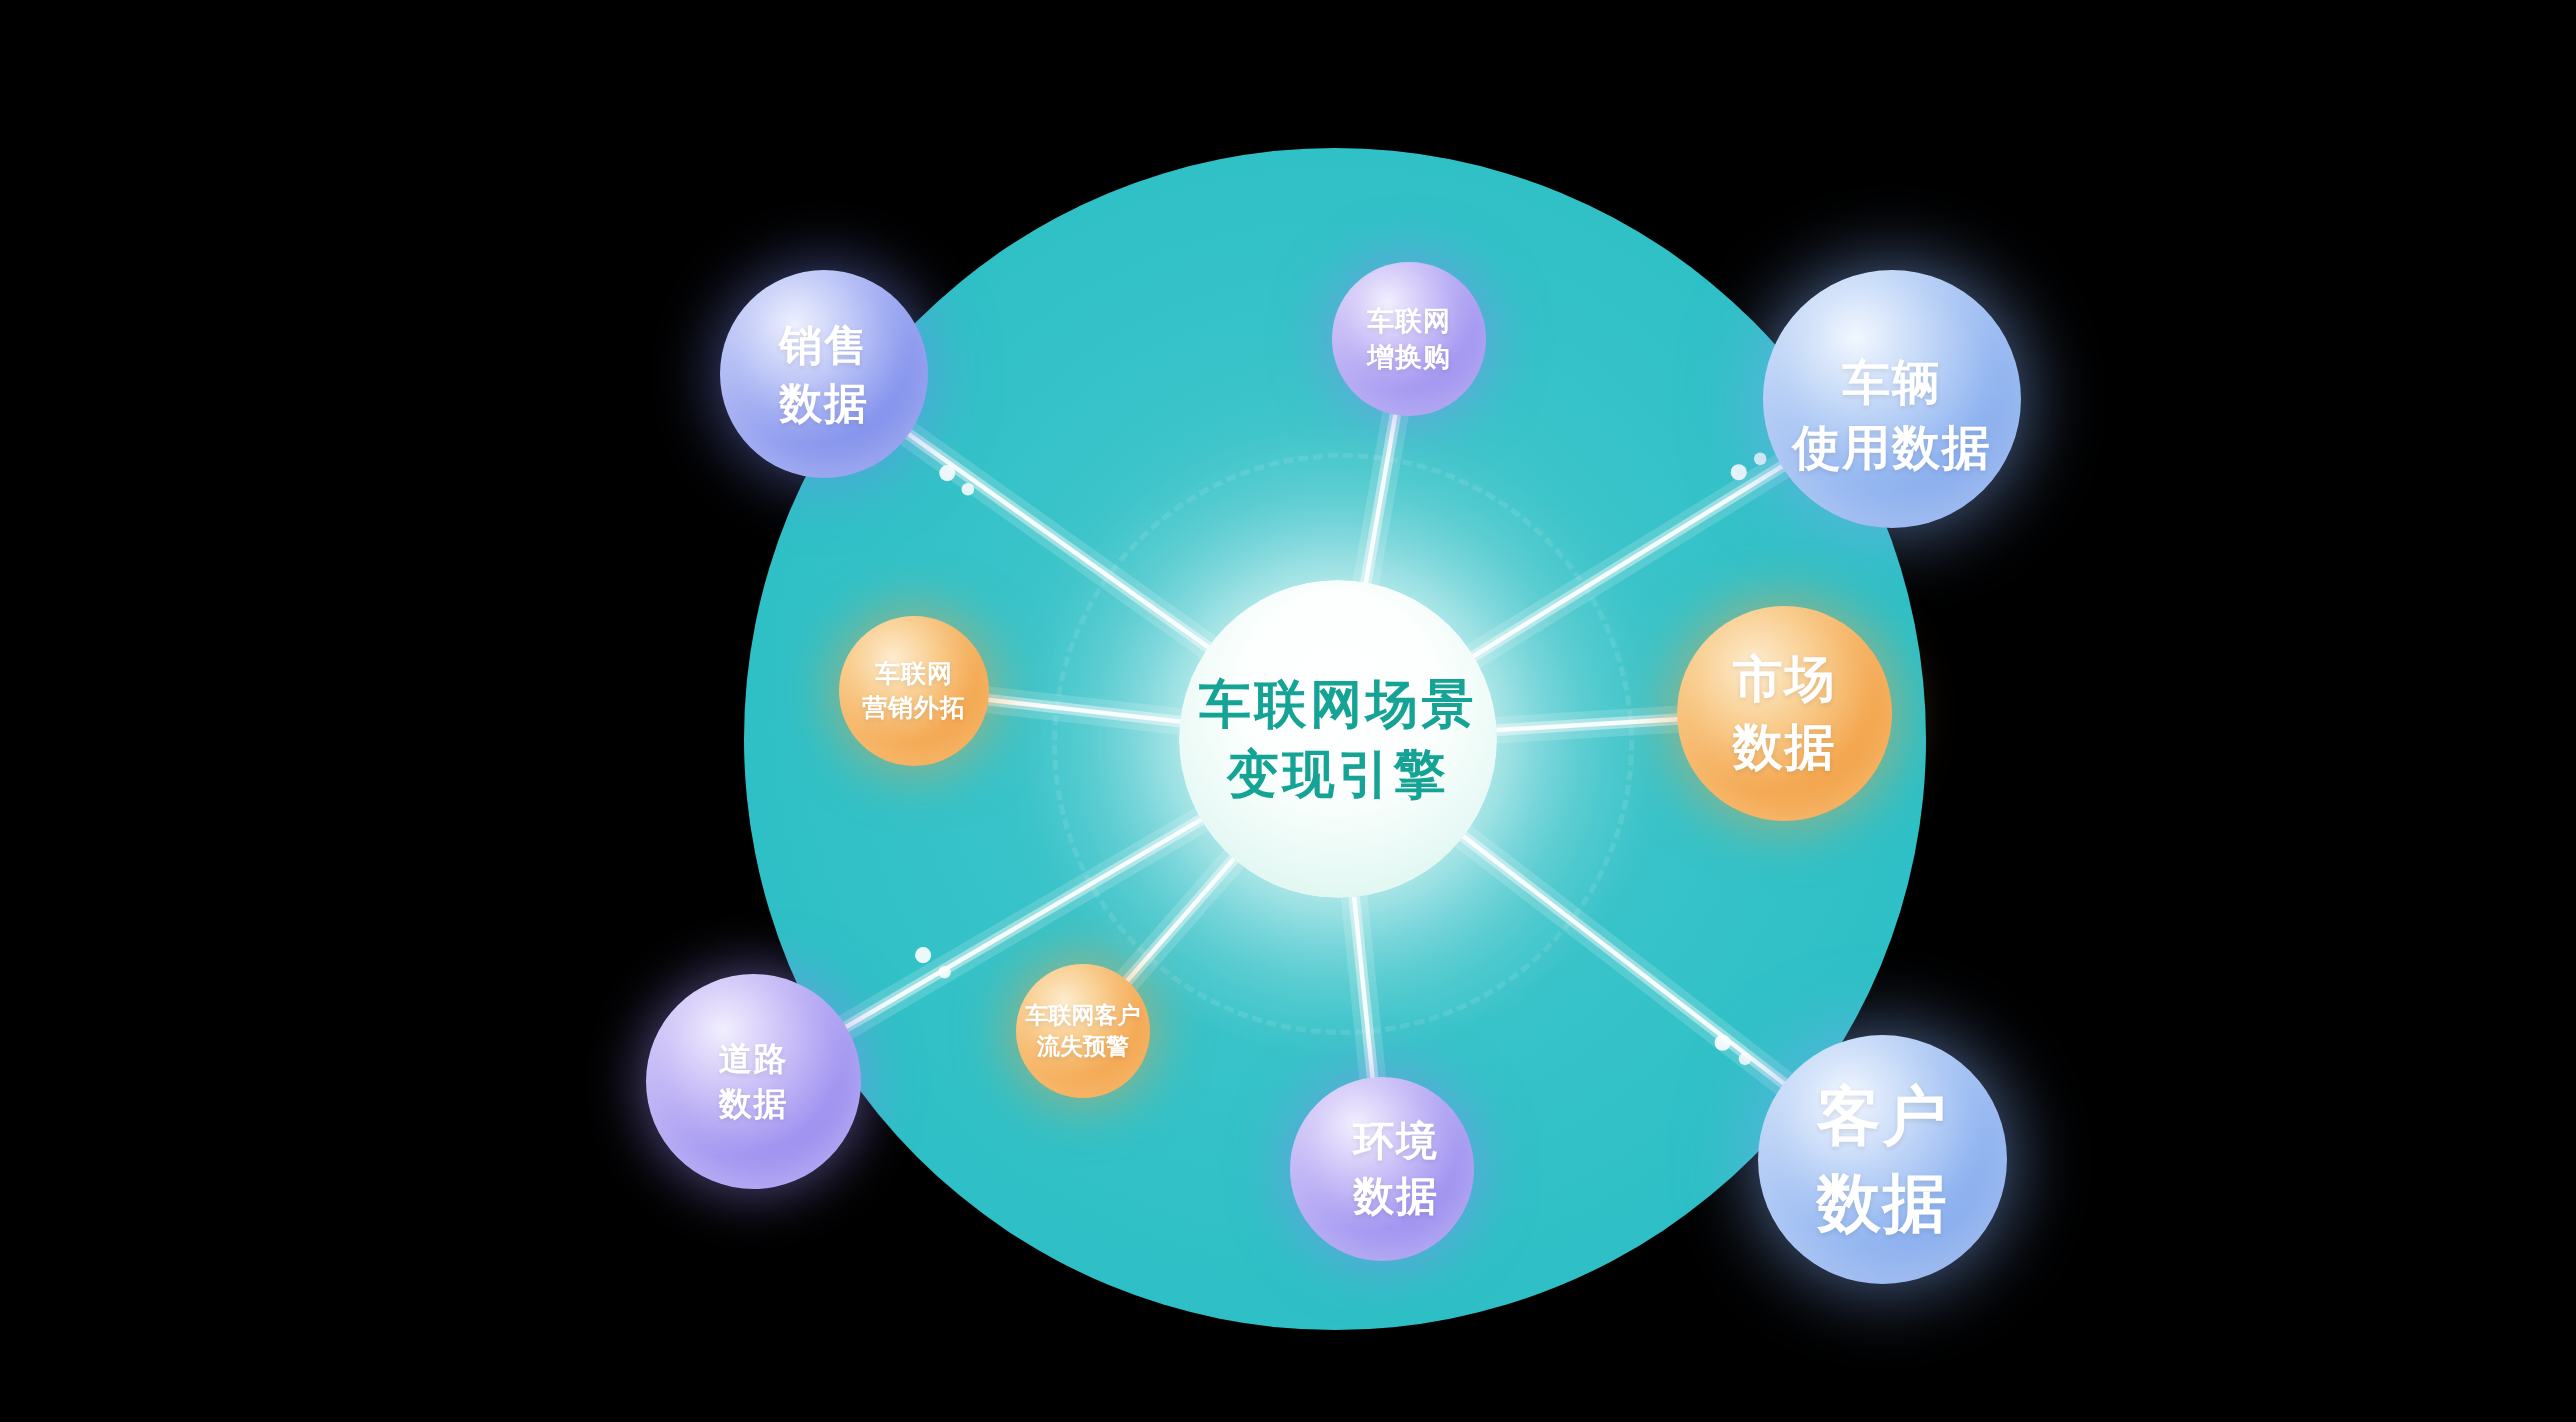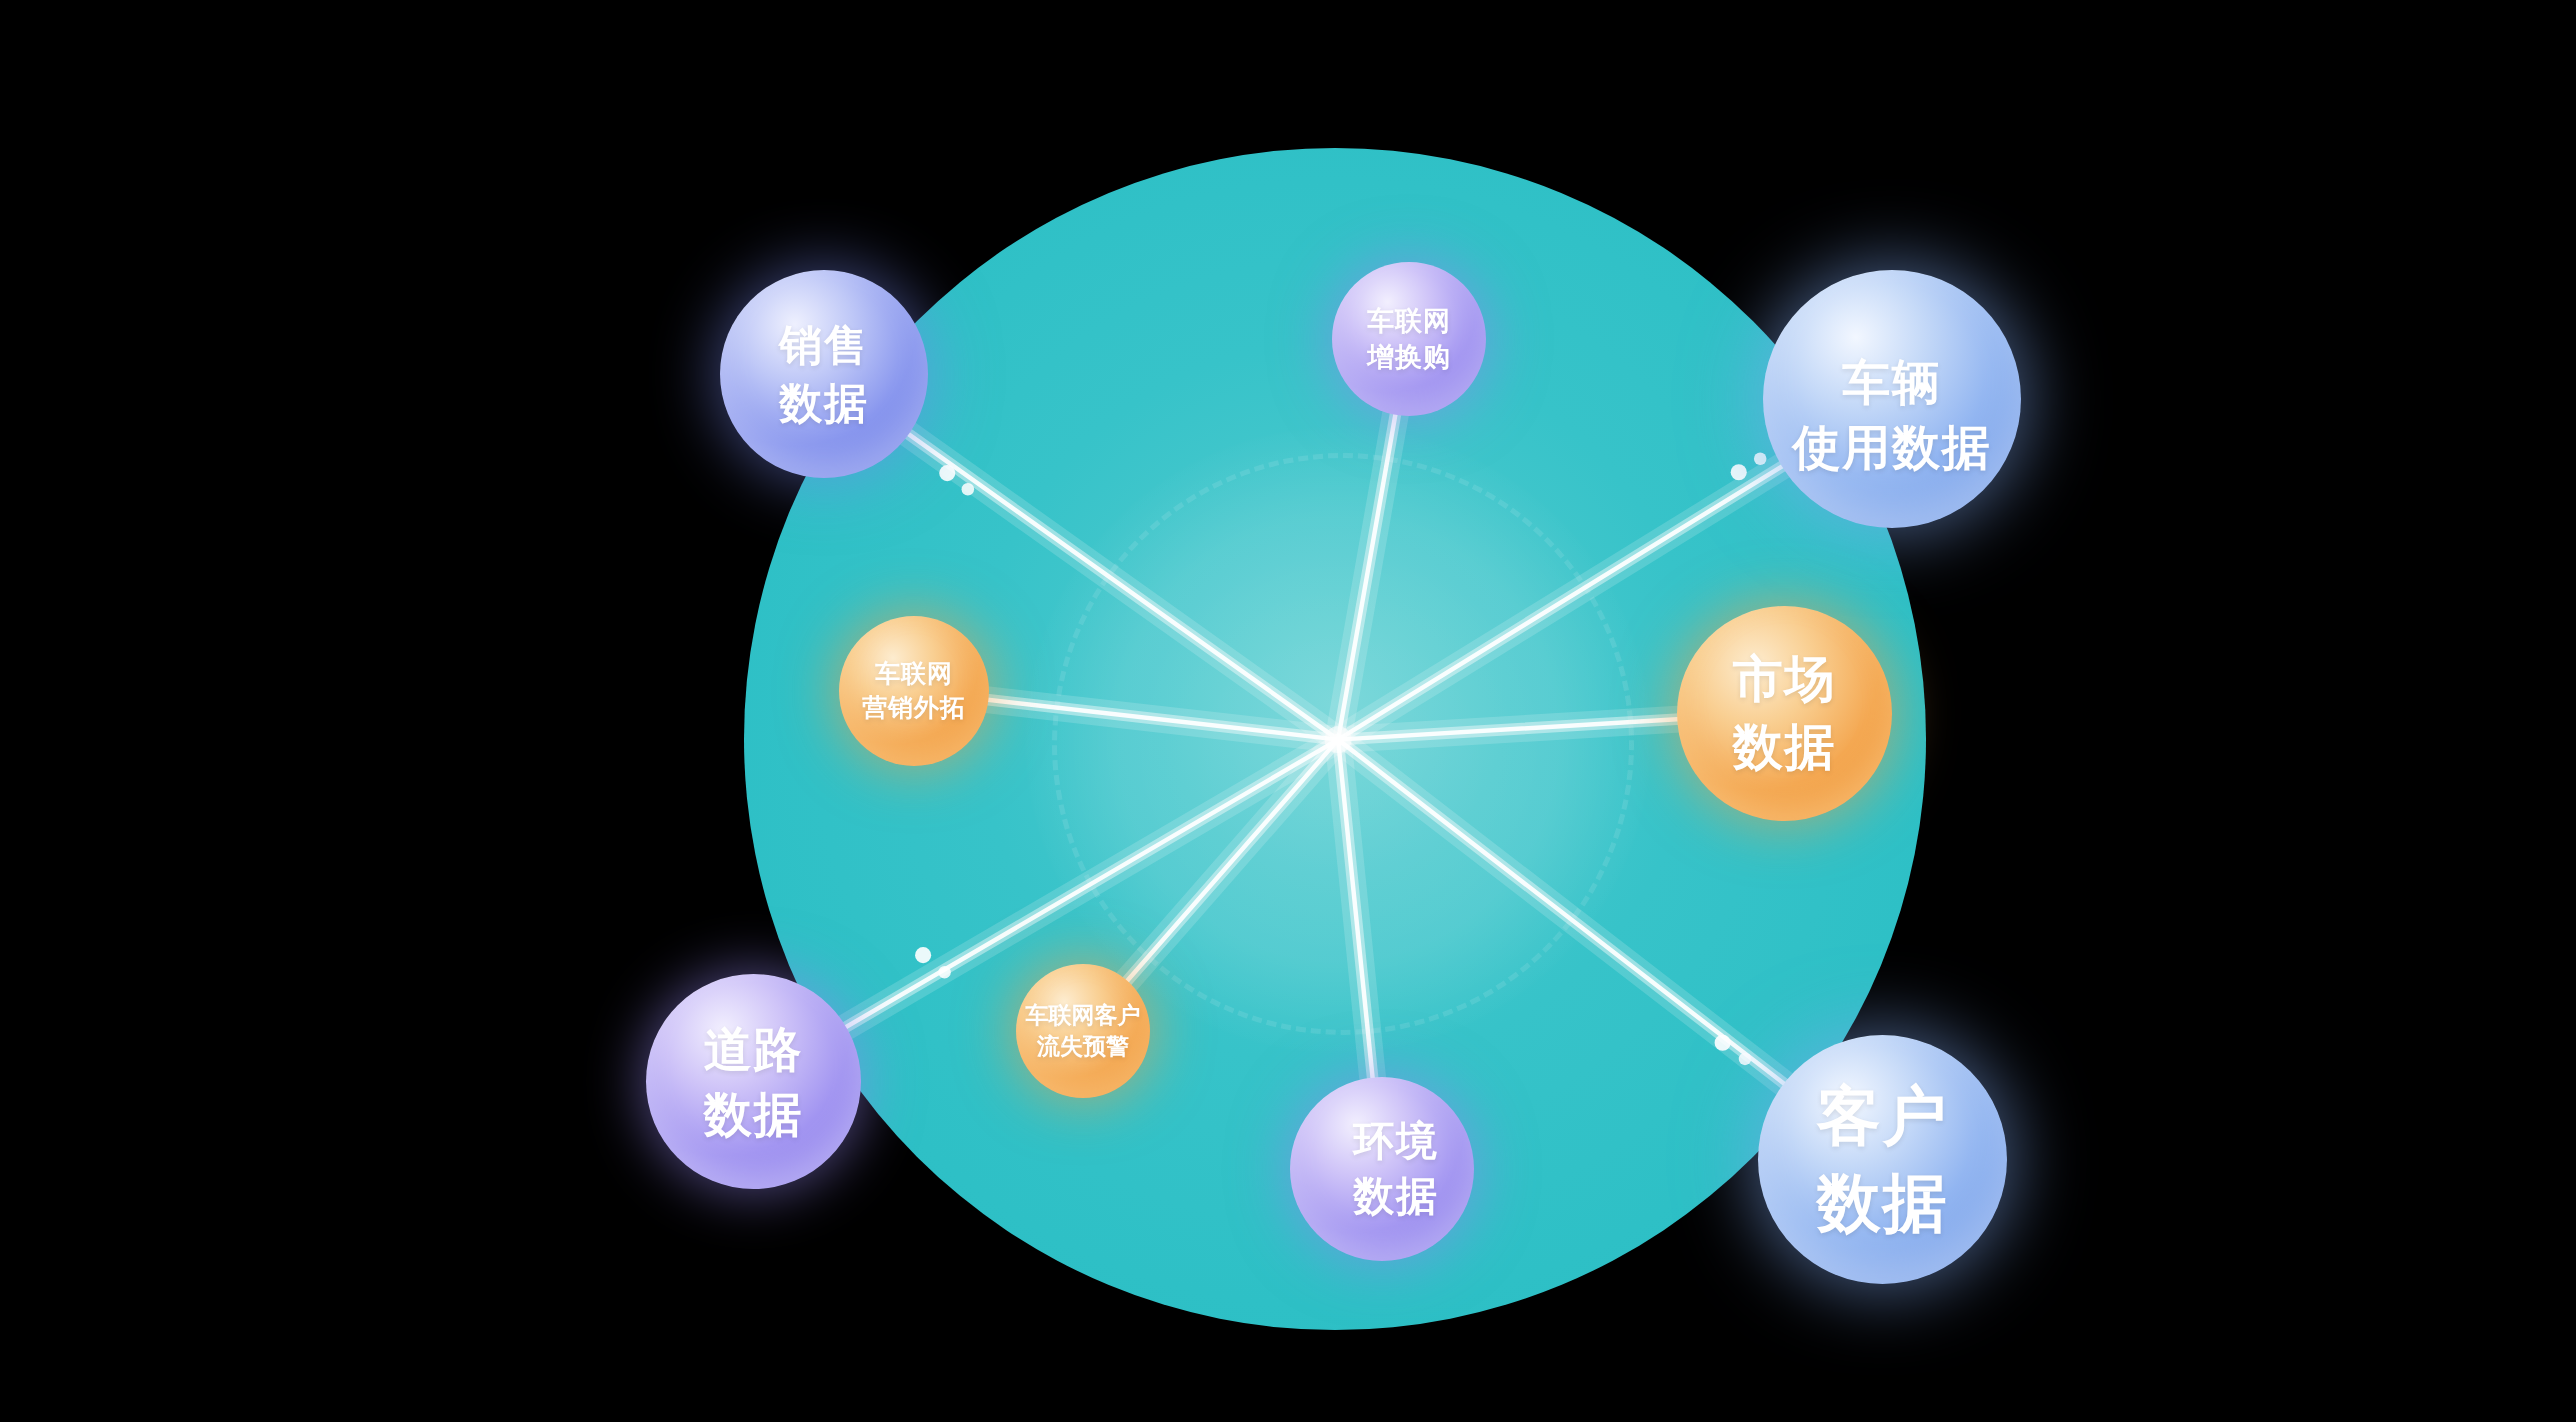--- a/index.html
+++ b/index.html
@@ -114,21 +114,21 @@
   .n-sales .label       { font-size: 43px; }
   .n-upgrade     { left: 1332px; top: 262px;  width: 154px; height: 154px; }
   .n-upgrade .label     { font-size: 27px; letter-spacing: 0.9px; }
   .n-vehicle     { left: 1763px; top: 270px;  width: 258px; height: 258px; }
   .n-vehicle .label     { font-size: 48px; margin-top: 32px; }
   .n-market      { left: 1677px; top: 606px;  width: 215px; height: 215px; }
   .n-market .label      { font-size: 50px; }
   .n-marketing   { left: 839px;  top: 616px;  width: 150px; height: 150px; }
   .n-marketing .label   { font-size: 25px; letter-spacing: 0.9px; }
   .n-road        { left: 646px;  top: 974px; width: 215px; height: 215px; }
-  .n-road .label        { font-size: 48px; }
+  .n-road .label        { font-size: 33px; }
   .n-churn       { left: 1016px; top: 964px; width: 134px; height: 134px; }
   .n-churn .label       { font-size: 23px; letter-spacing: 0; }
   .n-environment { left: 1290px; top: 1077px; width: 184px; height: 184px; }
   .n-environment .label { font-size: 41px; margin-left: 28px; }
   .n-customer    { left: 1758px; top: 1035px; width: 249px; height: 249px; }
   .n-customer .label    { font-size: 64px; }
 
   
   .center-sphere {
     position: absolute;
@@ -259,15 +259,19 @@
   <div class="sphere sp-purple n-environment">
     <span class="label">环境
 数据</span>
   </div>
 
   <div class="sphere sp-blue n-customer">
     <span class="label">客户
 数据</span>
   </div>
 
+  <div class="center-sphere">
+    <span class="center-label">车联网场景
+变现引擎</span>
+  </div>
 
 </div>
 
 
 </body></html>

